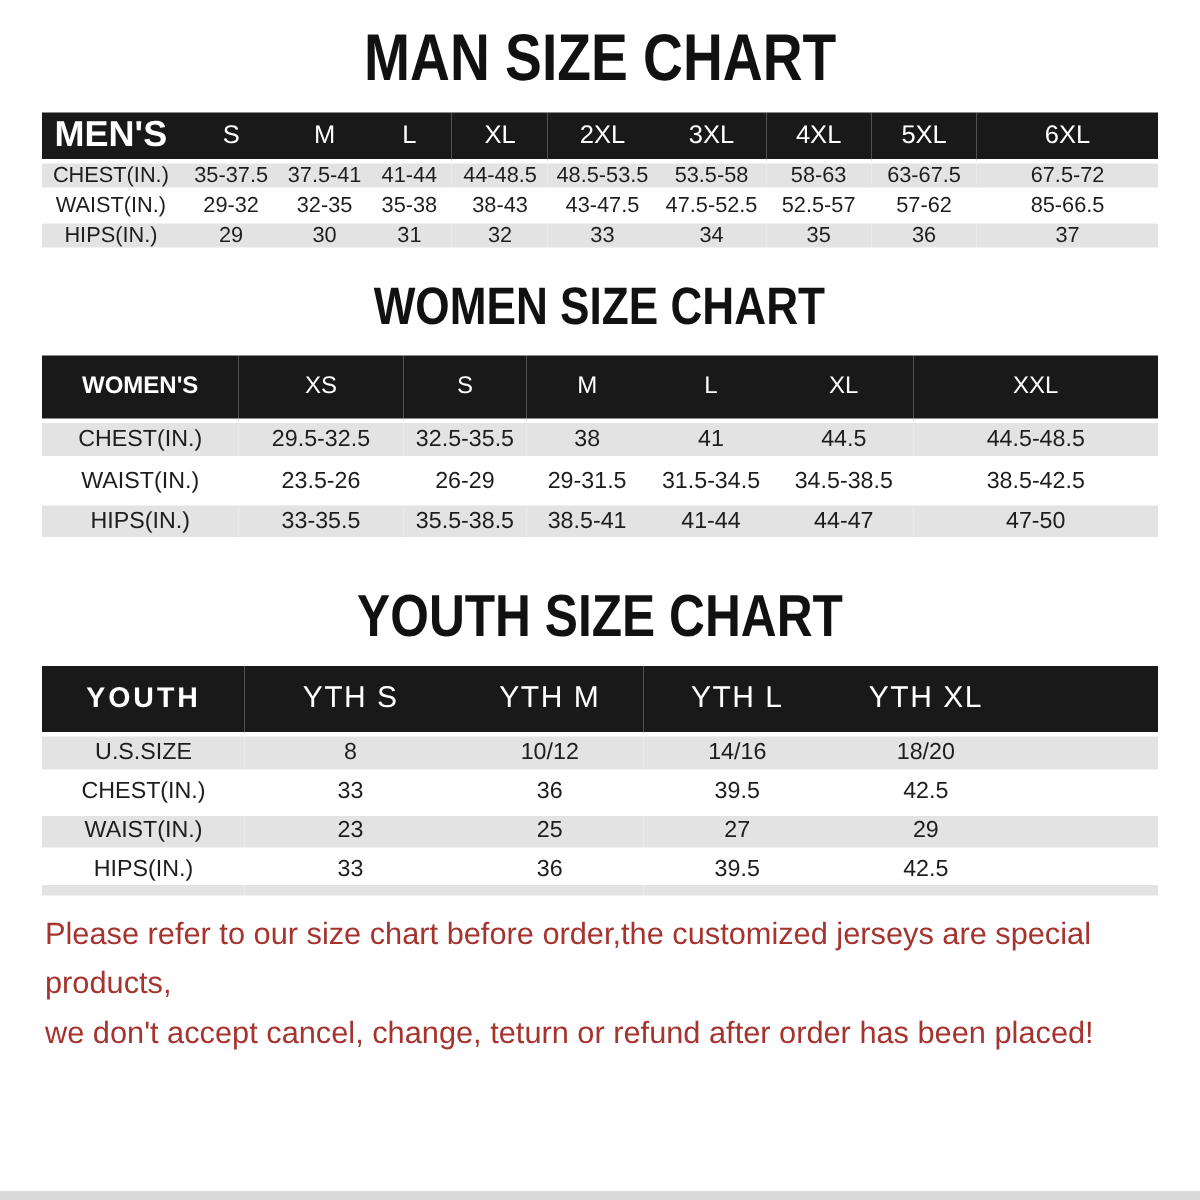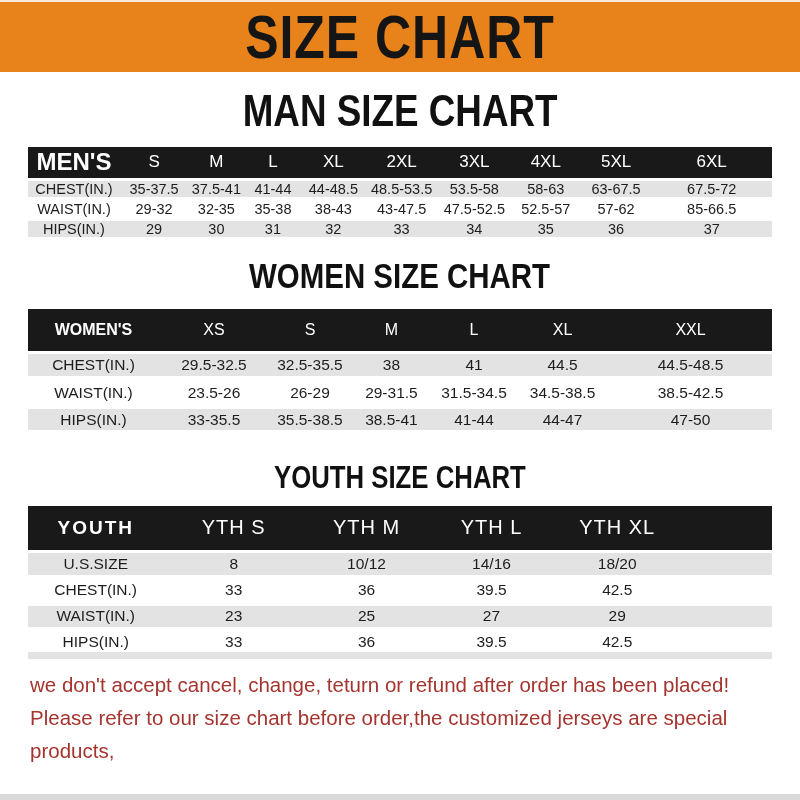--- a/index.html
+++ b/index.html
@@ -23,21 +23,21 @@
     display:inline-block;font-size:51px;font-weight:800;color:#151515;
     letter-spacing:1px;transform:scale(0.98,1.18);white-space:nowrap;
   }
   .section-title{
     margin:0;text-align:center;font-weight:800;color:#111;
     white-space:nowrap;
   }
   .section-title span{display:inline-block;transform:scale(0.92,1.1);}
   .st-men{font-size:40px;padding:17px 0 13px;}
   .st-women{font-size:32px;padding:17px 0 14px;}
-  .st-youth{font-size:28px;padding:26px 12px 12px;}
+  .st-youth{font-size:36px;padding:26px 12px 12px;}
   table.size-table{
     width:744px;margin:0 auto;border-collapse:collapse;table-layout:fixed;
   }
   table.size-table thead th{
     background:var(--bar-bg);color:#ffffff;font-weight:400;
     text-align:center;padding:0;border-bottom:3px solid #ffffff;
   }
   table.size-table thead th.row-label{
     text-align:center;font-weight:800;
   }
@@ -64,23 +64,20 @@
   }
   .bottom-strip{
     position:absolute;left:0;bottom:0;width:800px;height:6px;background:#d9d9d9;
   }
 </style>
 </head>
 <body>
 
 <div class="page">
 
-  <div class="banner">
-    <span class="banner-title">SIZE CHART</span>
-  </div>
 
   <div class="section">
     <h2 class="section-title st-men"><span>MAN SIZE CHART</span></h2>
     <table class="size-table t-men">
         <colgroup>
           <col style="width: 12.35%;">
           <col style="width: 9.2%;">
           <col style="width: 7.55%;">
           <col style="width: 7.65%;">
           <col style="width: 8.6%;">
@@ -252,18 +249,18 @@
             <td>36</td>
             <td>39.5</td>
             <td>42.5</td>
             <td></td>
           </tr>
         </tbody>
       </table>
   </div>
 
   <div class="footer-note">
+    <div>Please refer to our size chart before order,the customized jerseys are special products,</div>
     <div>we don't accept cancel, change, teturn or refund after order has been placed!</div>
-    <div>Please refer to our size chart before order,the customized jerseys are special products,</div>
   </div>
 
   <div class="bottom-strip"></div>
 </div>
 
 </body></html>

